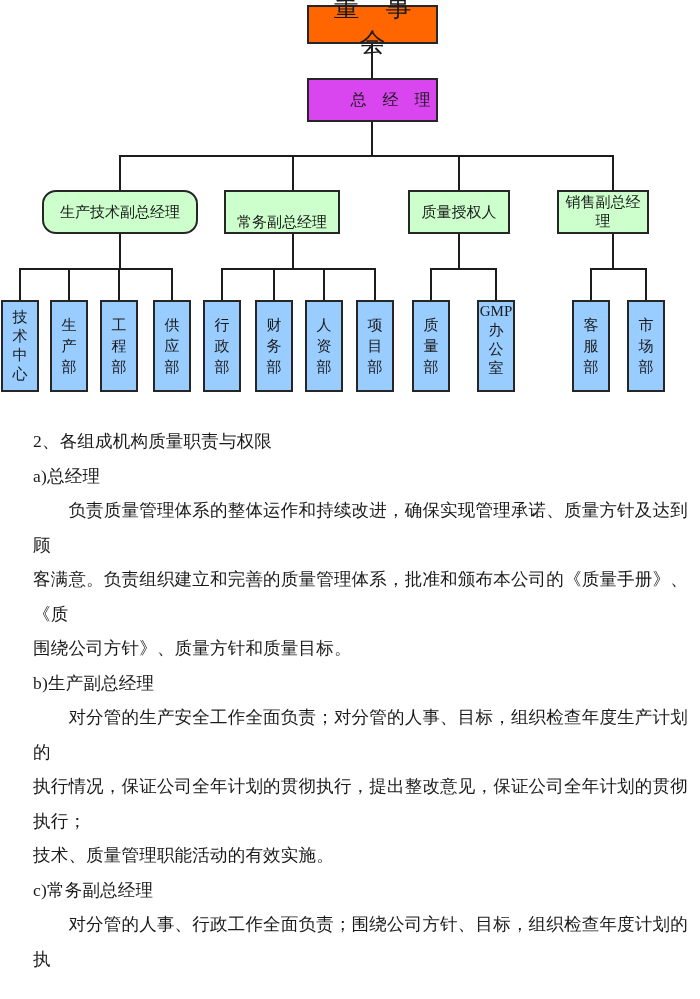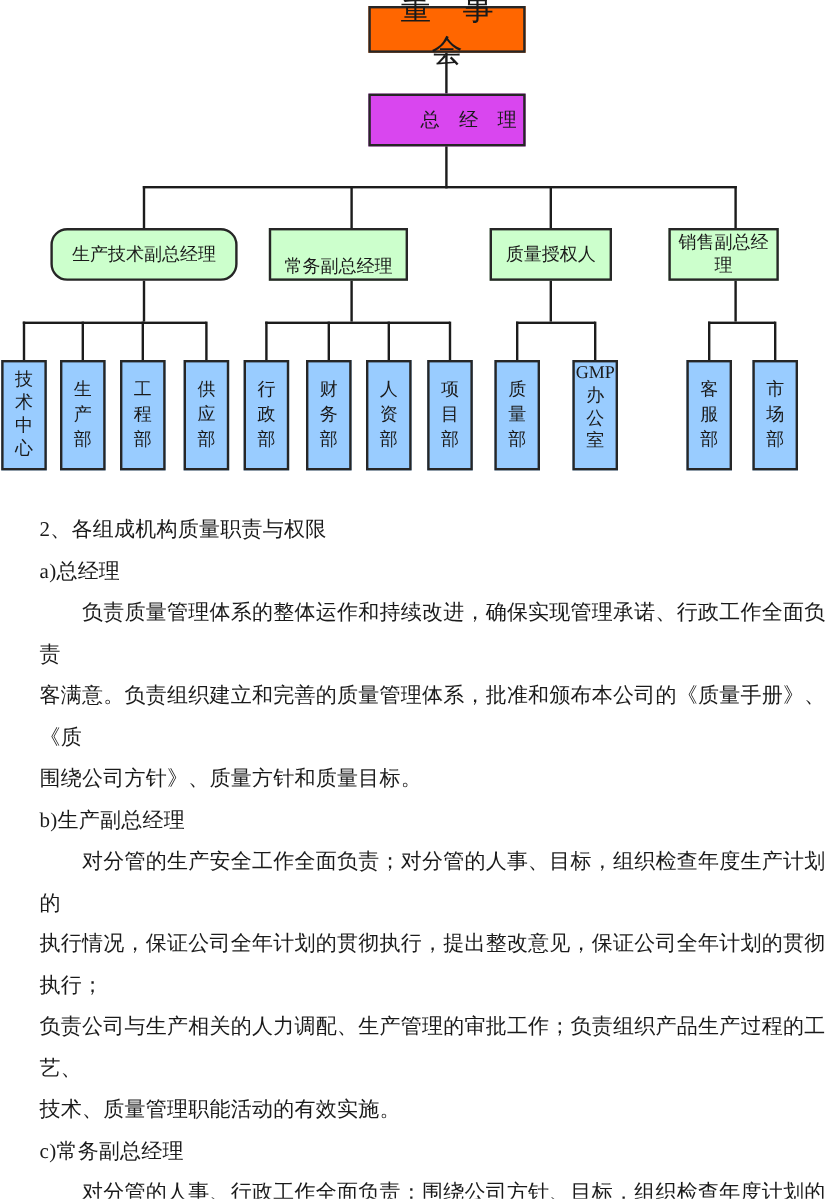--- a/index.html
+++ b/index.html
@@ -153,24 +153,23 @@
   <div class="obox dept" style="left:627px;">
       <span>市</span>
       <span>场</span>
       <span>部</span>
     </div>
 </div>
 
 <div class="doc">
   <div class="dline">2、各组成机构质量职责与权限</div>
   <div class="dline">a)总经理</div>
-  <div class="dline">　　负责质量管理体系的整体运作和持续改进，确保实现管理承诺、行政工作全面负责</div>
+  <div class="dline">　　负责质量管理体系的整体运作和持续改进，确保实现管理承诺、质量方针及达到顾</div>
   <div class="dline">客满意。负责组织建立和完善的质量管理体系，批准和颁布本公司的《质量手册》、《质</div>
   <div class="dline">围绕公司方针》、质量方针和质量目标。</div>
   <div class="dline">b)生产副总经理</div>
   <div class="dline">　　对分管的生产安全工作全面负责；对分管的人事、目标，组织检查年度生产计划的</div>
   <div class="dline">执行情况，保证公司全年计划的贯彻执行，提出整改意见，保证公司全年计划的贯彻执行；</div>
-  <div class="dline">负责公司与生产相关的人力调配、生产管理的审批工作；负责组织产品生产过程的工艺、</div>
   <div class="dline">技术、质量管理职能活动的有效实施。</div>
   <div class="dline">c)常务副总经理</div>
   <div class="dline">　　对分管的人事、行政工作全面负责；围绕公司方针、目标，组织检查年度计划的执</div>
 
 </div>
 
 </body></html>

